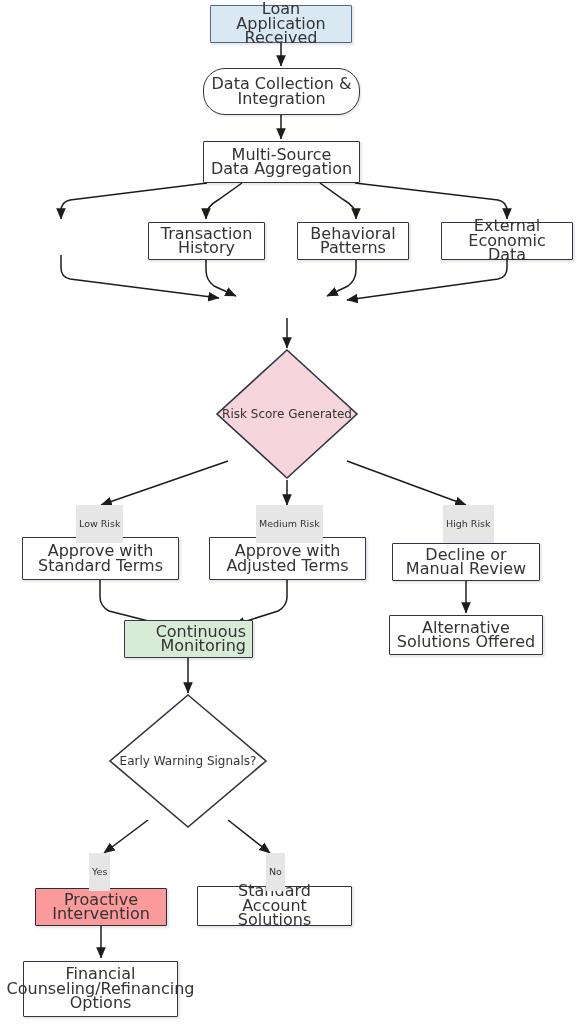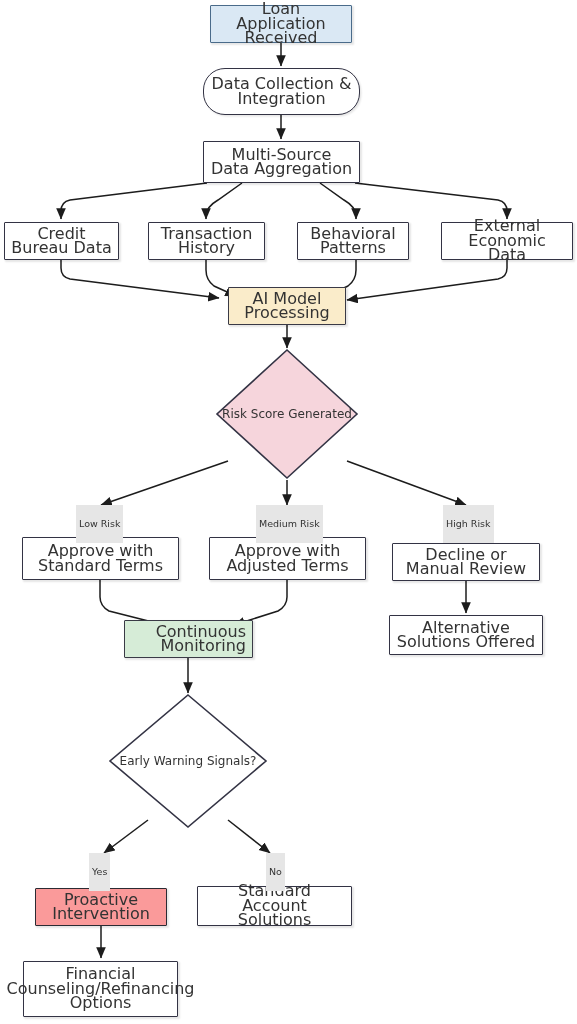--- a/index.html
+++ b/index.html
@@ -73,29 +73,27 @@
       <path d="M101,925 L101,958"></path>
     </g>
   </svg>
 
   <div class="node blue" style="left:210px;top:5px;width:142px;height:31px;">Loan Application Received</div>
 
   <div class="node" style="left:203px;top:68px;width:157px;height:47px;border-radius:22px;">Data Collection &amp; Integration</div>
 
   <div class="node" style="left:203px;top:141px;width:157px;height:42px;">Multi-Source Data Aggregation</div>
 
-  <div class="node" style="left:4px;top:222px;width:115px;height:33px;">Credit Bureau Data</div>
 
   <div class="node" style="left:148px;top:222px;width:117px;height:33px;">Transaction History</div>
 
   <div class="node" style="left:297px;top:222px;width:112px;height:33px;">Behavioral Patterns</div>
 
   <div class="node" style="left:441px;top:222px;width:132px;height:33px;">External Economic Data</div>
 
-  <div class="node cream" style="left:228px;top:287px;width:118px;height:31px;">AI Model Processing</div>
 
   <div class="diamond" style="left:215px;top:348px;width:144px;height:132px;">
     <svg width="144" height="132" viewBox="0 0 144 132">
       <polygon points="72,2 142,66 72,130 2,66" fill="#f6d5dc" stroke="#333344" stroke-width="1.6"></polygon>
     </svg>
     <span class="dlabel">Risk Score Generated</span>
   </div>
 
   <div class="node" style="left:22px;top:537px;width:157px;height:43px;">Approve with Standard Terms</div>
 

